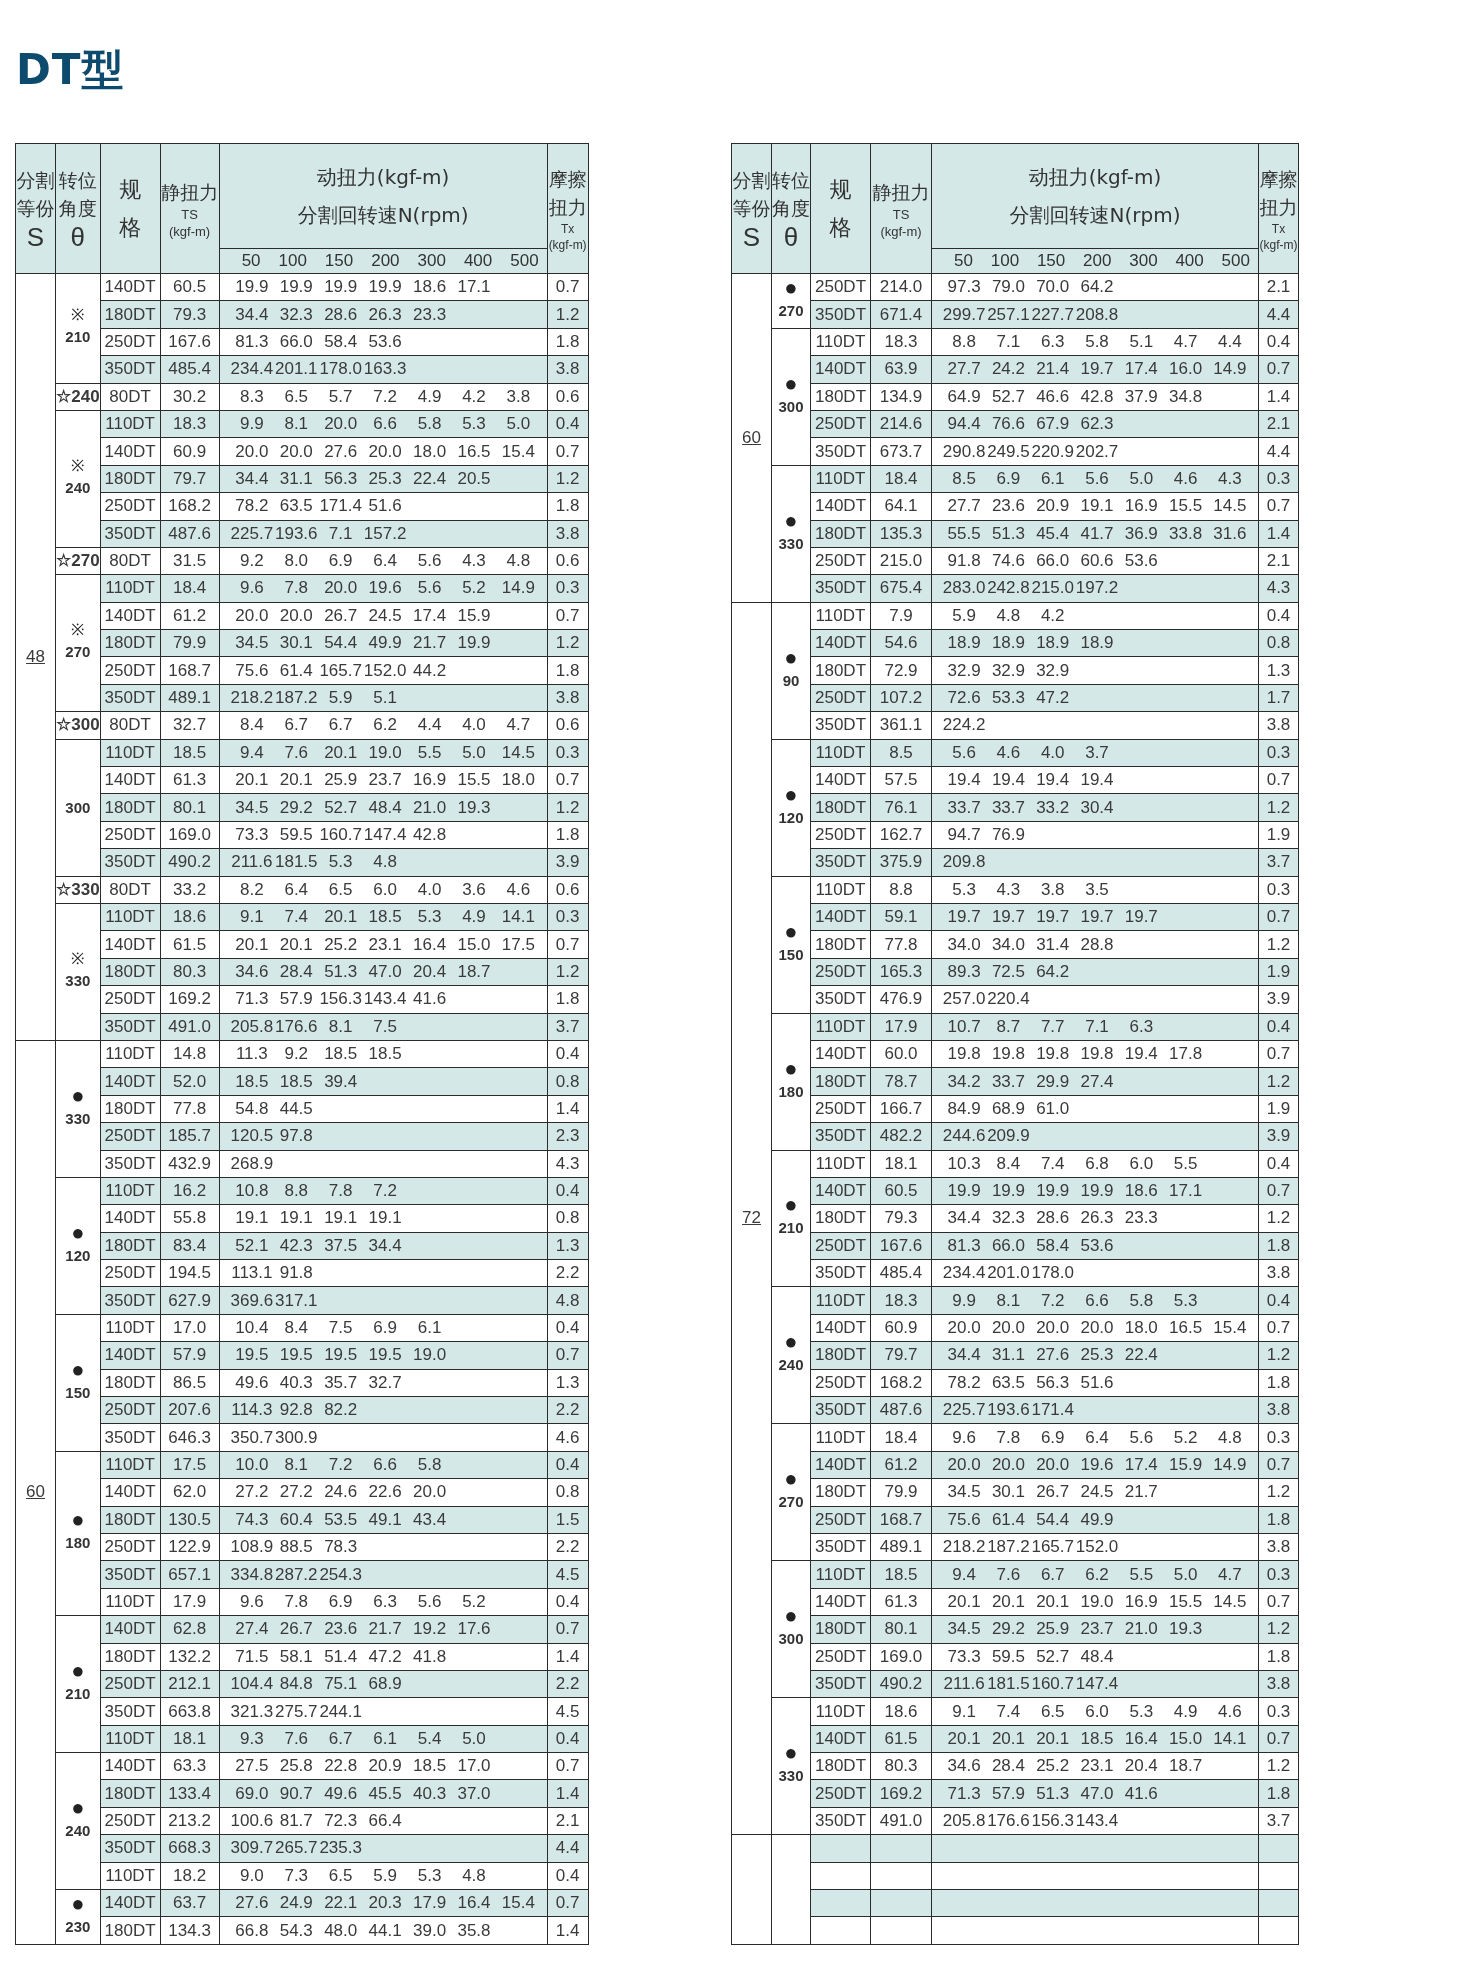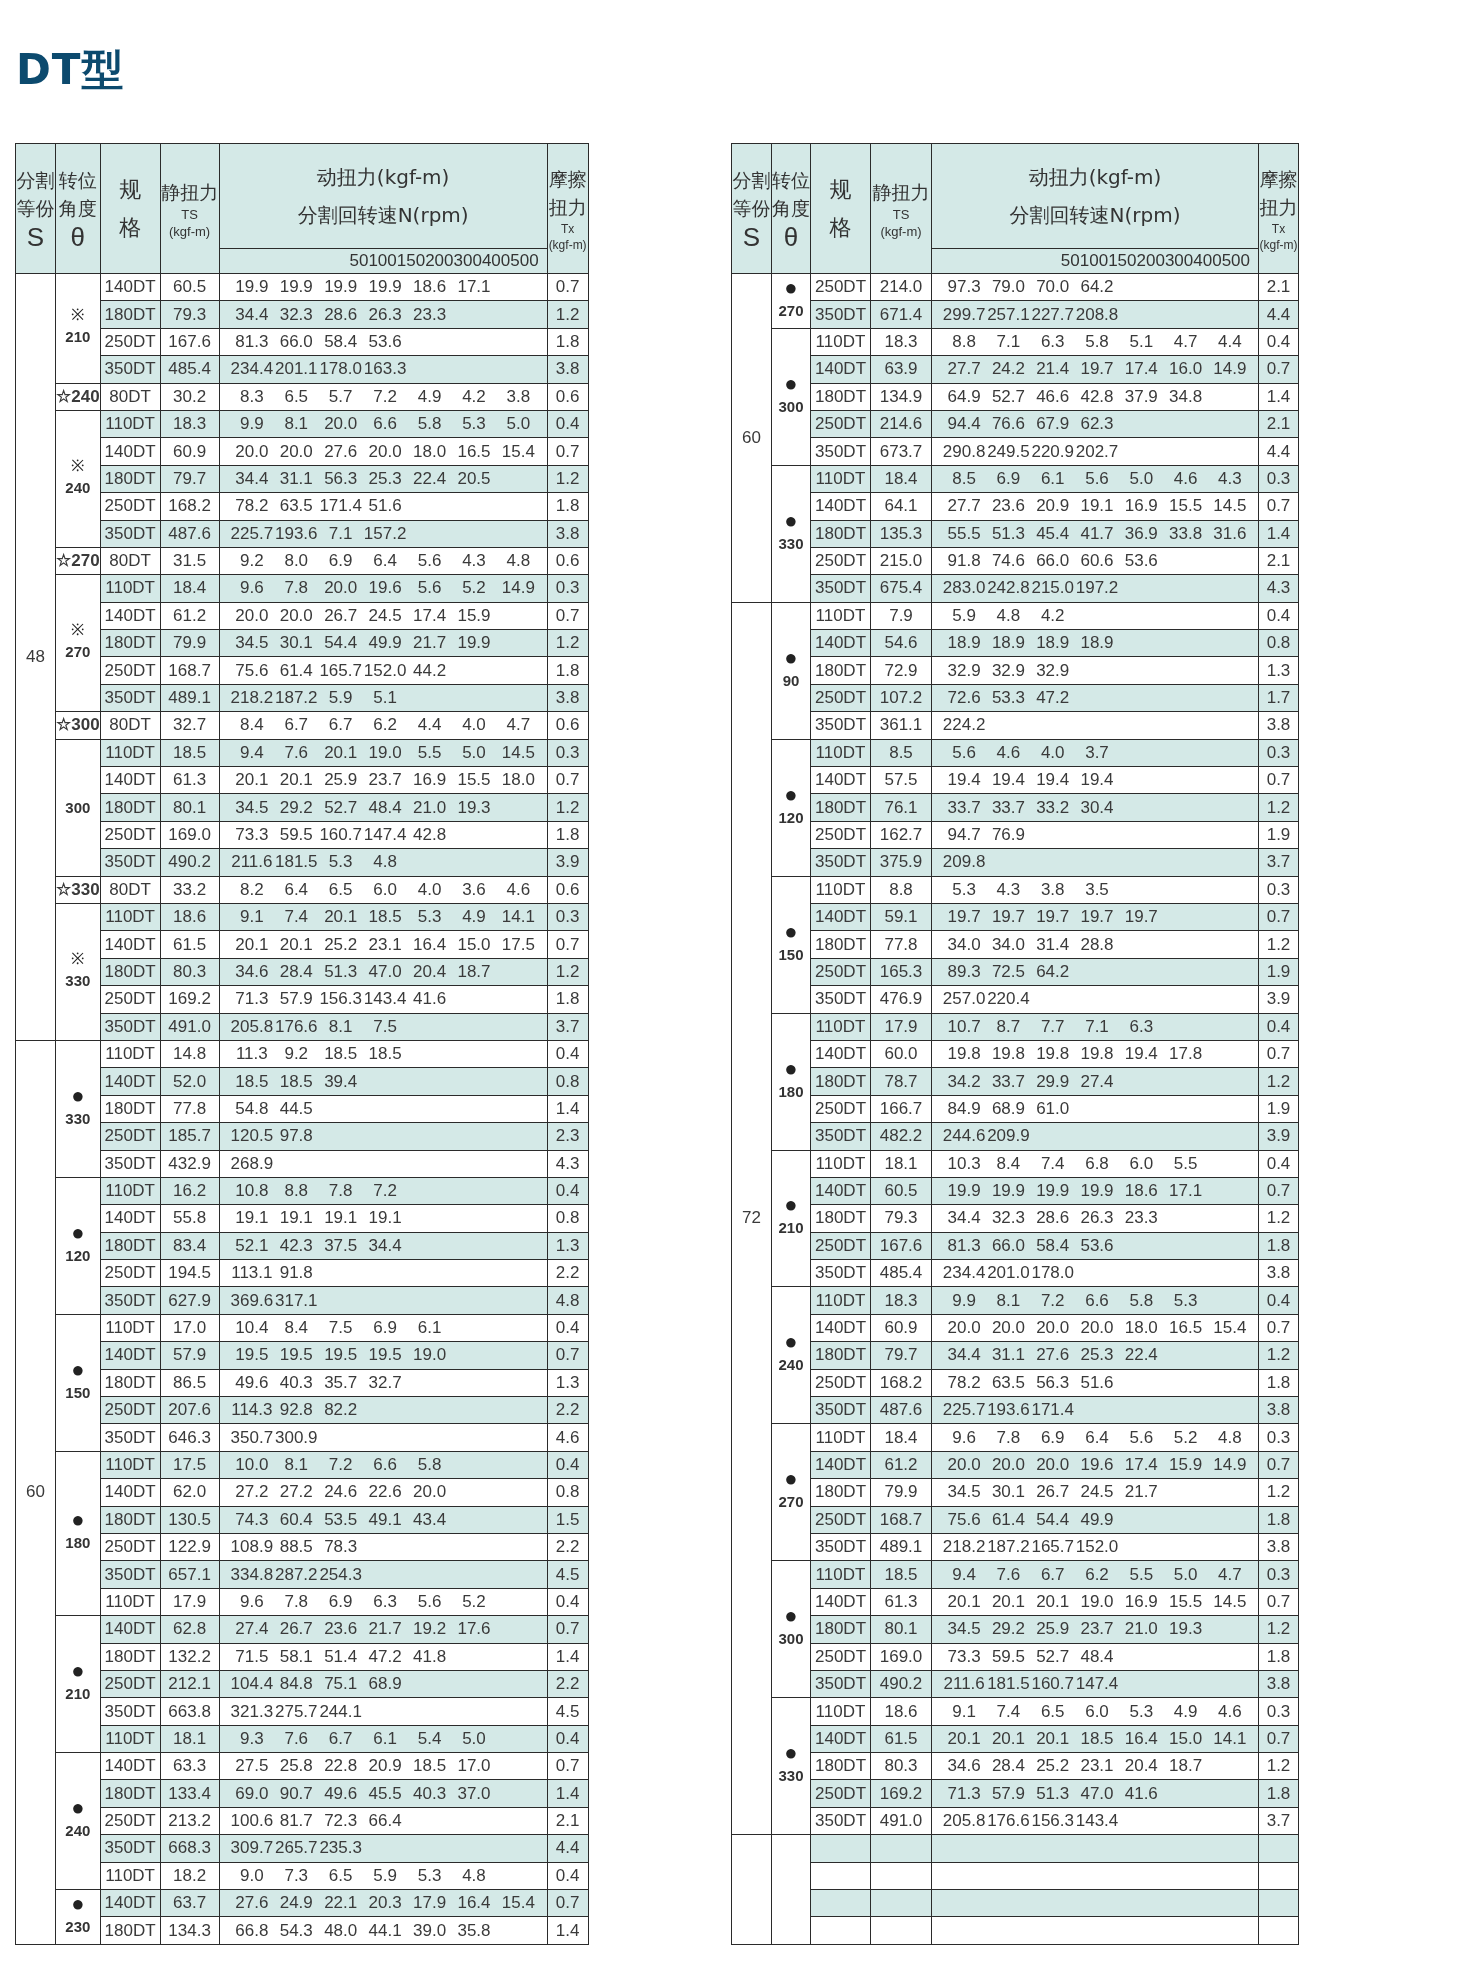--- a/index.html
+++ b/index.html
@@ -9,24 +9,24 @@
   table.spec.left { left: 15px; }
   table.spec.right { left: 731px; }
   table.spec td, table.spec th { border: 1px solid #2b2b2b; padding: 0; text-align: center; vertical-align: middle; white-space: nowrap; overflow: hidden; }
   table.spec th { background: #d4e9e7; font-weight: normal; color: #333; }
   .h-cn { font-size: 19px; line-height: 28px; font-family: "DejaVu Sans", sans-serif; }
   .h-sym { font-size: 26px; line-height: 30px; }
   .h-small { font-size: 13px; line-height: 17px; display: block; }
   .h-small2 { font-size: 12px; line-height: 16px; display: block; }
   .h-main { font-size: 20px; line-height: 38px; display: block; font-family: "DejaVu Sans", sans-serif; }
   .rpm-row th { height: 24px; font-size: 17px; }
-  .rpm-cell { display: flex; justify-content: flex-end; padding: 0 8px 0 22px; font-size: 17px; line-height: 24px; }
+  .rpm-cell { display: flex; justify-content: space-between; padding: 0 8px 0 22px; font-size: 17px; line-height: 24px; }
   tr.data td { height: 26.4px; font-size: 17px; line-height: 26px; color: #3a3a3a; font-family: "Liberation Sans Narrow", "Liberation Sans", sans-serif; }
   tr.data.shade td.sh { background: #d4e9e7; }
-  td.s-cell { font-size: 24px; background: #fff; }
+  td.s-cell { font-size: 24px; background: #fff; text-decoration: underline; }
   td.a-cell { font-size: 15px; background: #fff; line-height: 20px; }
   td.a-cell .mark { display: block; font-size: 16px; line-height: 18px; color: #222; }
   td.a-cell .mark.dot { font-size: 22px; line-height: 20px; }
   td.a-cell .val { display: block; font-size: 15px; font-weight: bold; color: #333; }
   td.a-inline { font-size: 15px; font-weight: bold; text-align: left; padding-left: 2px; }
   .dyn { display: grid; grid-template-columns: repeat(7, 1fr); padding: 0 6px 0 10px; }
   .dyn span { text-align: center; display: block; }
 </style>
 </head>
 <body>

